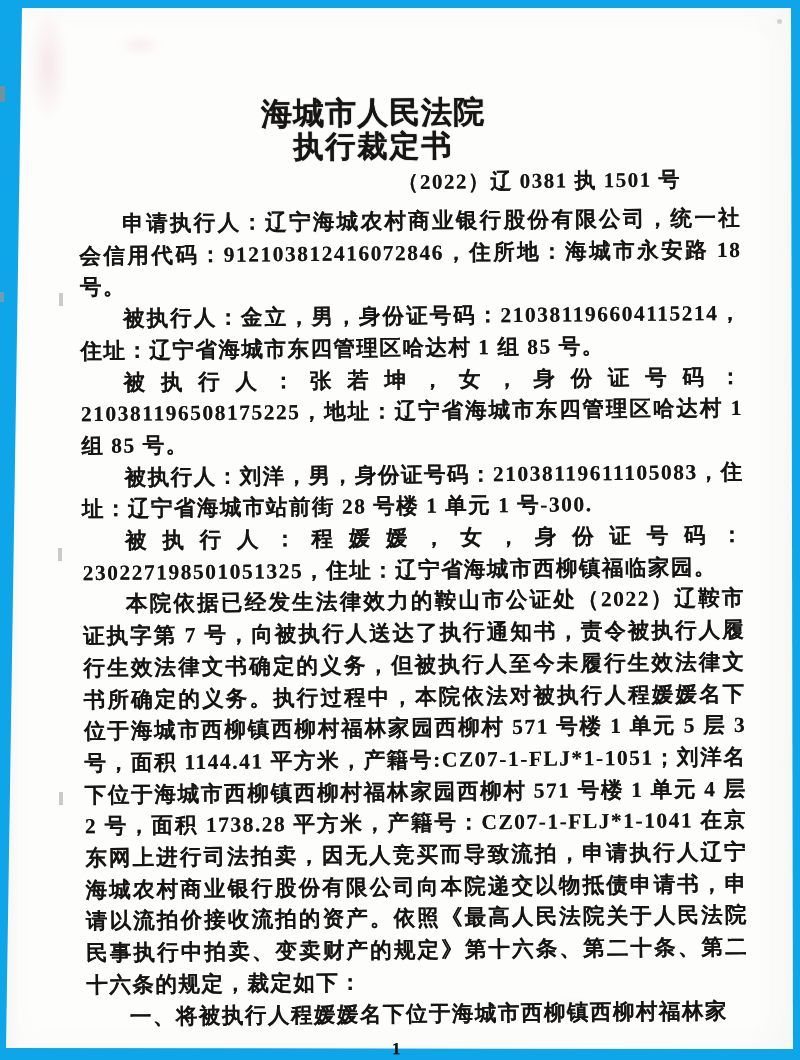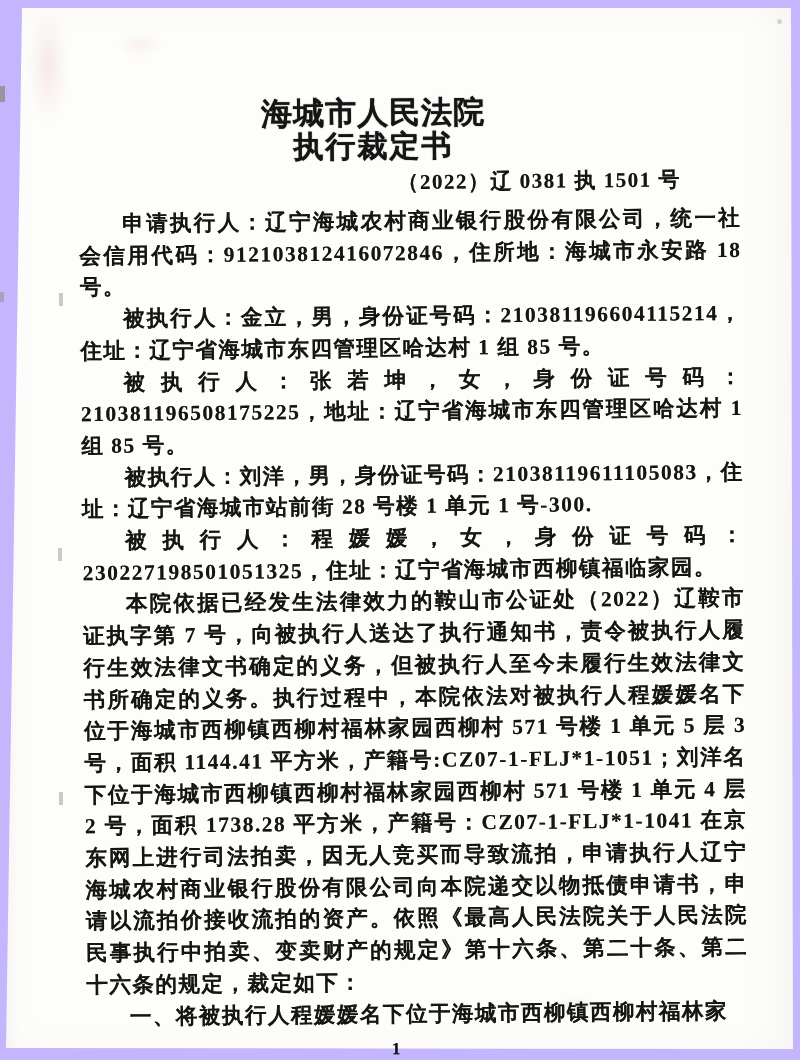--- a/index.html
+++ b/index.html
@@ -5,21 +5,21 @@
   html, body {
     margin: 0;
     padding: 0;
     background: #efeeec;
     font-family: "Liberation Serif", serif;
   }
   .canvas {
     position: relative;
     width: 800px;
     height: 1060px;
-    background: #c4b5fd;
+    background: #0ea5e9;
     overflow: hidden;
   }
   
   .sheet {
     position: absolute;
     inset: 0;
     background: linear-gradient(90deg, #f7f7f5 0px, #fdfdfc 20px, #fdfdfc 745px, #f9f9f7 800px);
     clip-path: polygon(22px 8px, 791px 8px, 793px 1049px, 6px 1048px);
     box-shadow: inset 0 0 40px rgba(120,118,110,0.06);
   }

